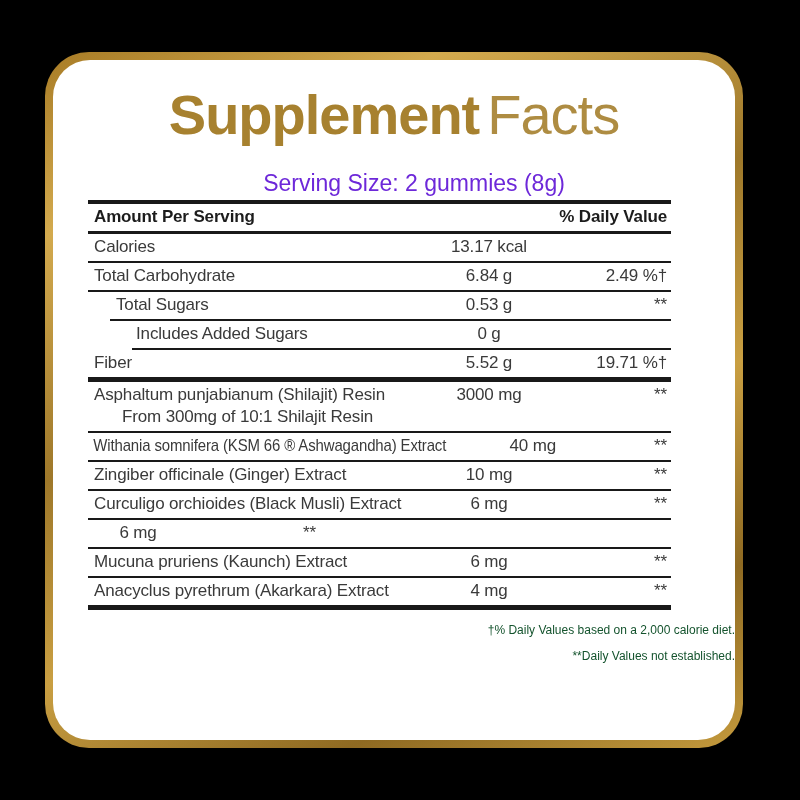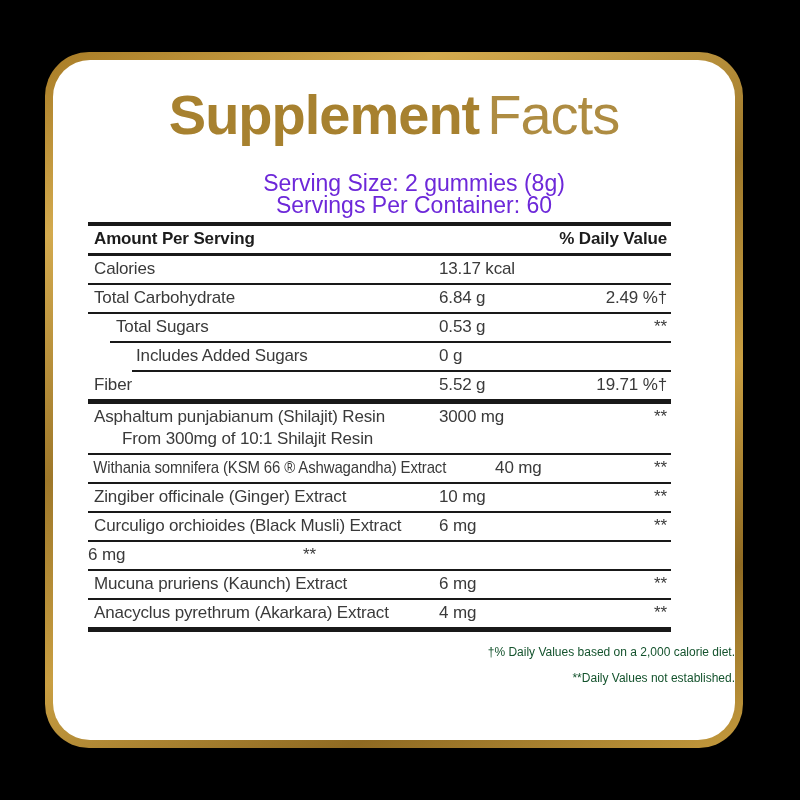--- a/index.html
+++ b/index.html
@@ -23,21 +23,21 @@
   .t-bold{font-weight:700;color:#a7812f;}
   .t-reg{font-weight:400;color:#ae8c42;margin-left:8px;}
   .serving{margin:28px 0 0 40px;font-size:23px;line-height:22px;color:#6d28d9;text-align:center;}
   .facts{
     margin:6px 0 0 35px;width:583px;color:#3a3a3a;font-size:17px;
     line-height:18px;letter-spacing:-0.15px;
   }
   .row{display:flex;align-items:flex-start;padding:4px 0 5px;}
   .hdr-row{font-weight:700;color:#1c1c1c;}
   .name{flex:1;padding-left:6px;white-space:nowrap;}
-  .amt{width:100px;text-align:left;white-space:nowrap;}
+  .amt{width:100px;text-align:center;white-space:nowrap;}
   .dv{width:128px;text-align:right;padding-right:4px;white-space:nowrap;}
   .ind1 .name{padding-left:28px;}
   .ind2 .name{padding-left:48px;}
   .tight .name{transform:scaleX(0.88);transform-origin:left center;}
   .sub{display:block;padding-top:4px;margin-left:28px;}
   .rule{height:2px;background:#191919;}
   .t4{height:4px;}
   .t3{height:3px;}
   .t5{height:5px;}
   .i1{margin-left:22px;}
@@ -49,21 +49,20 @@
 <body>
 
 <div class="stage">
   <div class="frame">
     <div class="card">
 
       <h1 class="title"><span class="t-bold">Supplement</span><span class="t-reg">Facts</span></h1>
 
       <div class="serving">
         <div>Serving Size: 2 gummies (8g)</div>
-        <div>Servings Per Container: 60</div>
       </div>
 
       <div class="facts">
         <div class="rule t4"></div>
 
         <div class="row hdr-row">
           <span class="name">Amount Per Serving</span>
           <span class="dv">% Daily Value</span>
         </div>
         <div class="rule t3"></div>

